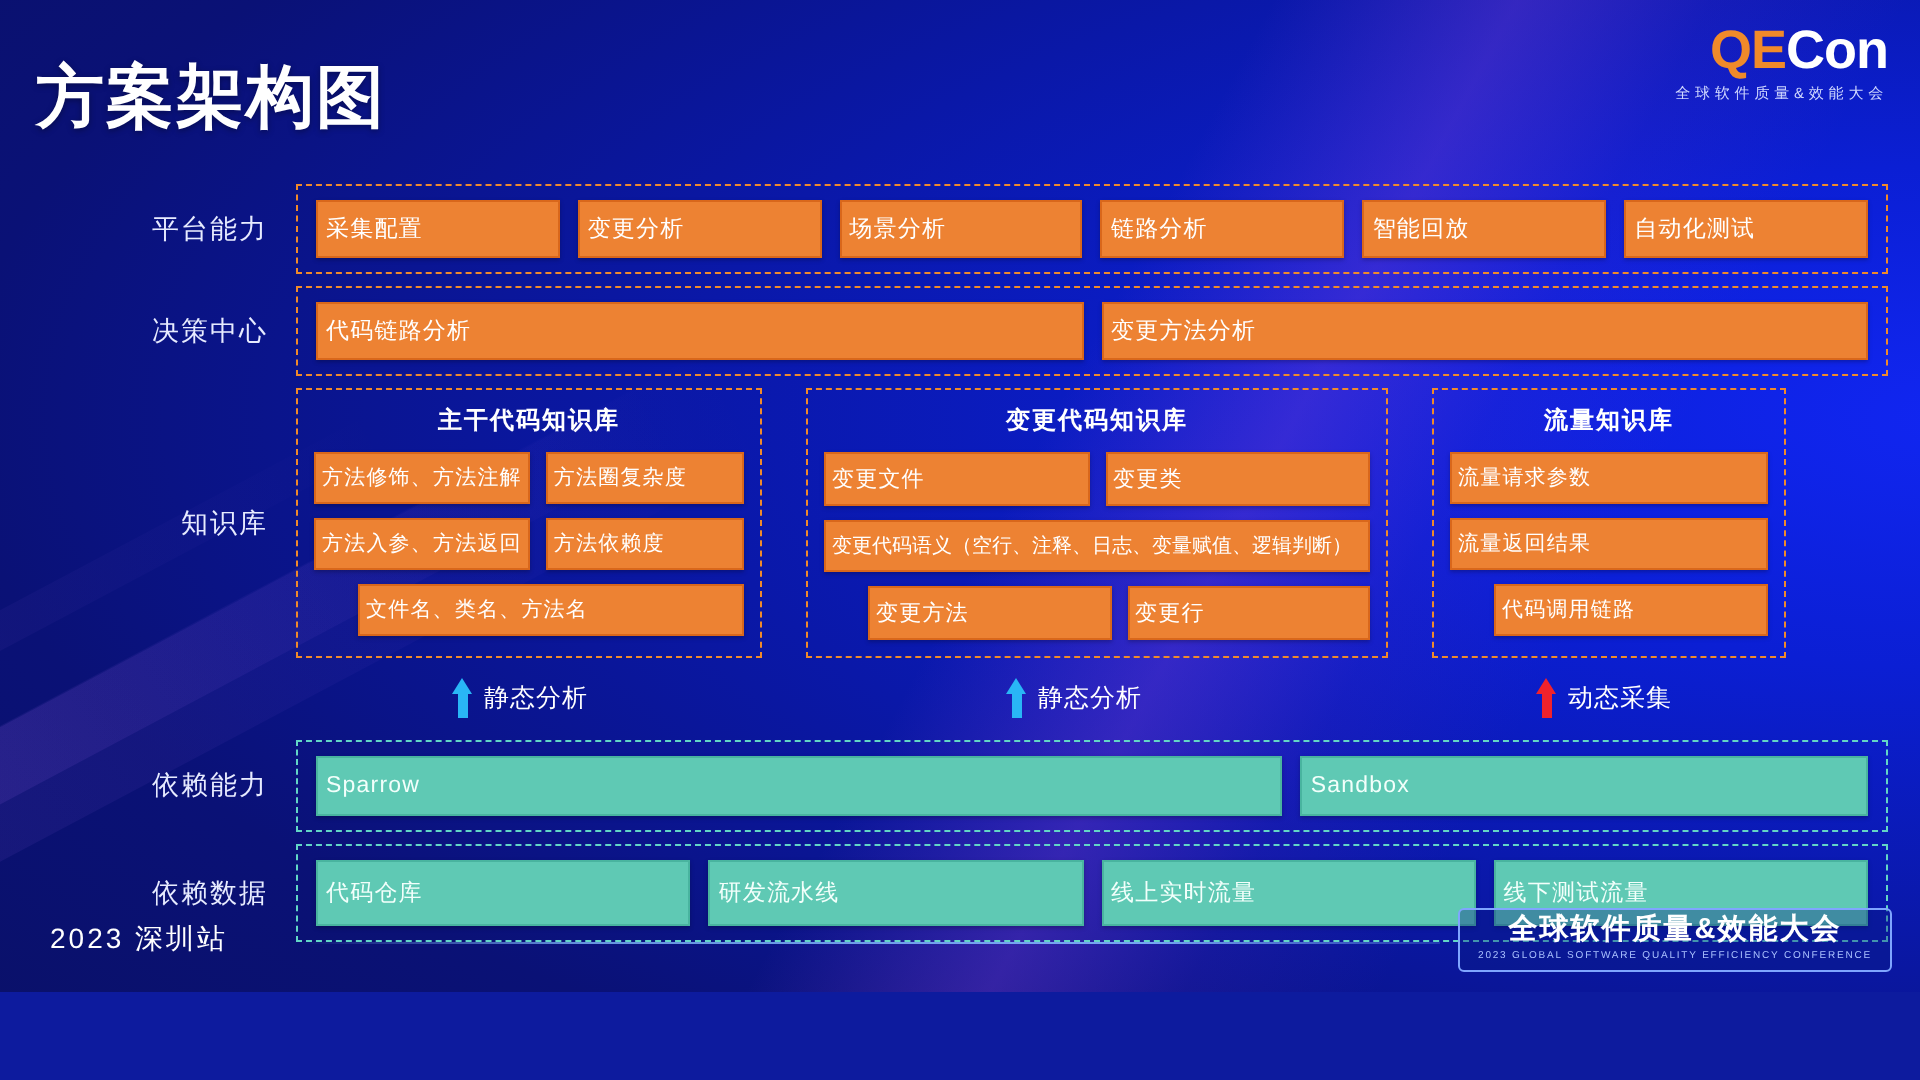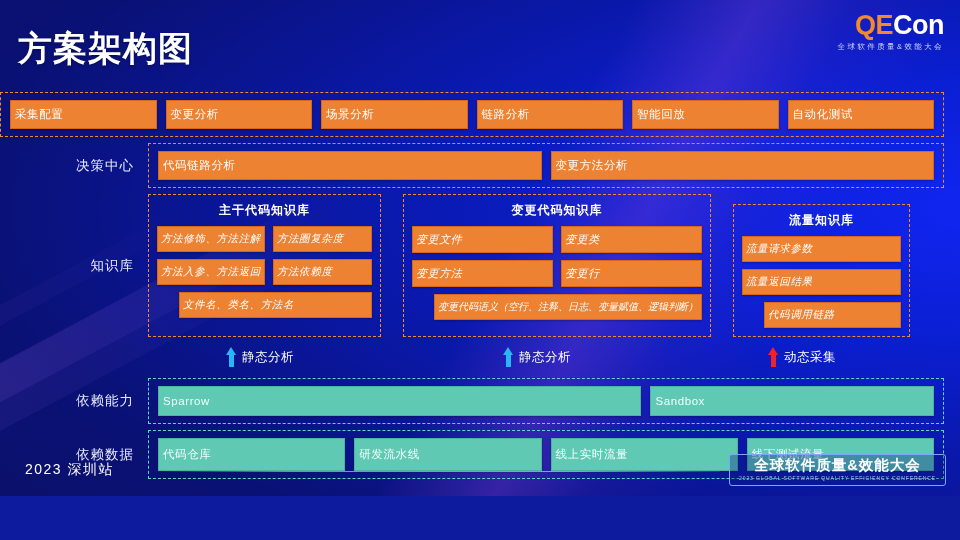--- a/index.html
+++ b/index.html
@@ -92,26 +92,26 @@
     color: #f2fffb;
     font-size: 11.5px;
     padding: 8px 4px;
   }
 
   
   .kb-row { display: flex; gap: 22px; }
   .kb-col { border: 1.5px dashed #f08a2a; padding: 6px 8px 8px; }
   .kb-col.c1 { flex: 0 0 233px; }
   .kb-col.c2 { flex: 0 0 291px; }
-  .kb-col.c3 { flex: 0 0 177px; margin-top: 10px; }
+  .kb-col.c3 { flex: 0 0 177px; }
   .kb-title {
     text-align: center; color: #ffffff; font-size: 12px;
     font-weight: 700; letter-spacing: 1px; margin: 1px 0 7px;
   }
-  .kb-grid { display: flex; gap: 8px; margin-bottom: 7px; font-style: italic; }
+  .kb-grid { display: flex; gap: 8px; margin-bottom: 7px; }
   .kb-grid:last-child { margin-bottom: 0; padding-left: 22px; }
   .kb-grid .box { flex: 1; font-size: 10.5px; padding: 5px 3px; }
   .kb-col.c2 .box { font-size: 11px; }
   .kb-col.c2 .wide { font-size: 10px; letter-spacing: 0; }
 
   
   .arrows {
     position: relative; height: 30px;
     margin: 7px 0 4px 148px; margin-right: 16px;
   }
@@ -166,20 +166,21 @@
   <div class="page-title">方案架构图</div>
 
   <div class="brand">
     <div class="brand-word"><span class="q">QE</span><span>Con</span></div>
     <div class="brand-sub">全球软件质量&amp;效能大会</div>
   </div>
 
   <div class="diagram">
 
     <div class="row">
+      <div class="row-label">平台能力</div>
       <div class="row-body">
         <div class="dashed">
           <div class="cells">
             <div class="box flex1">采集配置</div>
             <div class="box flex1">变更分析</div>
             <div class="box flex1">场景分析</div>
             <div class="box flex1">链路分析</div>
             <div class="box flex1">智能回放</div>
             <div class="box flex1">自动化测试</div>
           </div>
@@ -219,25 +220,25 @@
             </div>
           </div>
 
           <div class="kb-col c2">
             <div class="kb-title">变更代码知识库</div>
             <div class="kb-grid">
               <div class="box">变更文件</div>
               <div class="box">变更类</div>
             </div>
             <div class="kb-grid">
+              <div class="box wide">变更代码语义（空行、注释、日志、变量赋值、逻辑判断）</div>
+            </div>
+            <div class="kb-grid">
               <div class="box">变更方法</div>
               <div class="box">变更行</div>
-            </div>
-            <div class="kb-grid">
-              <div class="box wide">变更代码语义（空行、注释、日志、变量赋值、逻辑判断）</div>
             </div>
           </div>
 
           <div class="kb-col c3">
             <div class="kb-title">流量知识库</div>
             <div class="kb-grid">
               <div class="box">流量请求参数</div>
             </div>
             <div class="kb-grid">
               <div class="box">流量返回结果</div>

